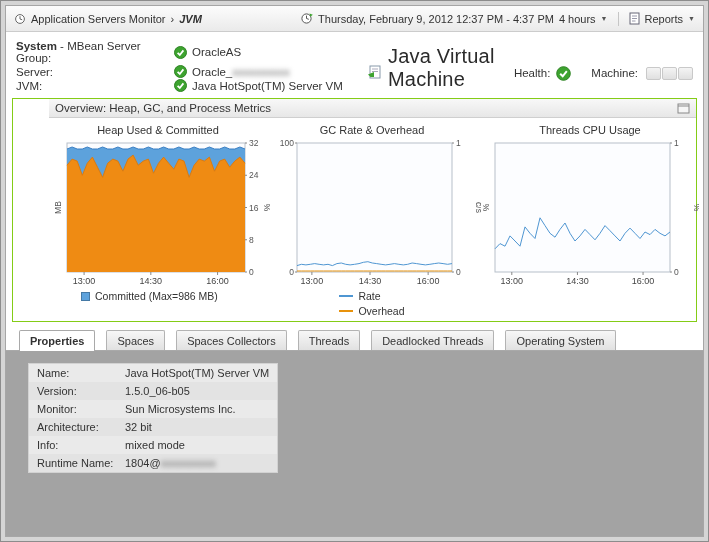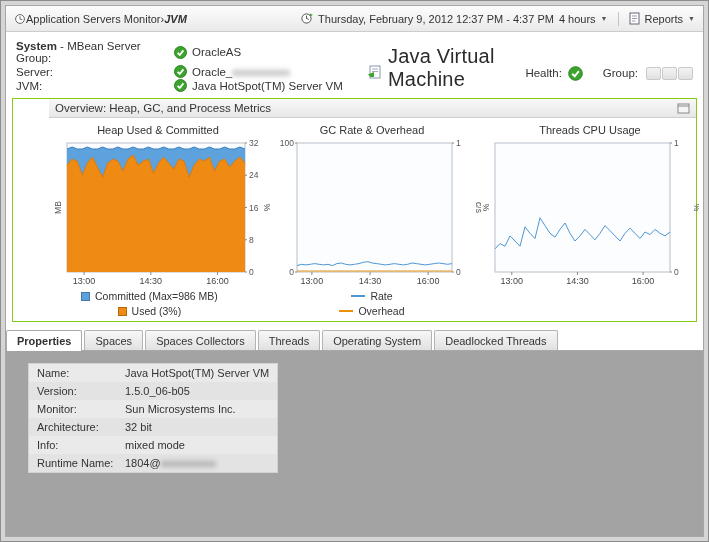--- a/index.html
+++ b/index.html
@@ -4,21 +4,21 @@
 <style>
   * { box-sizing: border-box; }
   body { margin:0; background:#fff; font-family:"Liberation Sans", sans-serif; }
   .frame { width:709px; height:542px; background:#d5d5d5; border:1px solid #8c8c8c; padding:4px; }
   .window { height:100%; background:#fff; border:1px solid #a6a6a6; display:flex; flex-direction:column; overflow:hidden; }
 
   
   .topbar { flex:0 0 26px; display:flex; align-items:center; justify-content:space-between;
             padding:0 8px; background:linear-gradient(#fcfcfc,#eaeaea); border-bottom:1px solid #cccccc;
             font-size:11px; color:#333; }
-  .crumbs { display:flex; align-items:center; }
+  .crumbs { display:flex; align-items:center; gap:5px; }
   .crumb-cur { font-weight:bold;font-style:italic; }
   .topbar-right { display:flex; align-items:center; gap:5px; }
   .caret { font-size:7px; color:#555; }
   .vsep { width:1px; height:14px; background:#c6c6c6; margin:0 5px; }
   .icon { display:inline-flex; align-items:center; }
 
   
   .infobar { flex:0 0 auto; display:flex; padding:8px 10px 4px; }
   .id-grid { display:grid; grid-template-columns:158px 1fr; font-size:11.5px; color:#333; width:372px; align-items:center; }
   .id-label b { font-weight:bold; }
@@ -35,27 +35,27 @@
   .panel-header { display:flex; align-items:center; justify-content:space-between; padding:3px 6px;
                   background:linear-gradient(#f8f8f8,#e7e7e7); border-bottom:1px solid #cfcfcf;
                   font-size:11.5px; color:#333; }
   .charts { display:flex; padding:6px 4px 4px; }
   .chart { width:231px; display:flex; flex-direction:column; align-items:center; }
   .chart-title { font-size:11px; color:#333; margin-bottom:1px; }
   svg text { font-family:"Liberation Sans", sans-serif; }
   .legend { display:flex; flex-direction:column; gap:3px; margin-top:3px; font-size:10.5px; color:#333; }
   .legend--left { align-self:flex-start; margin-left:28px; }
   .legend--center { align-self:center; }
-  .legend-item { display:flex; align-items:center; gap:5px;justify-content:center; }
+  .legend-item { display:flex; align-items:center; gap:5px; }
   .swatch-square { width:9px; height:9px; border:1px solid rgba(0,0,0,.25); }
   .swatch-line { width:14px; height:2px; }
 
   
   .tabs-wrap { flex:1; display:flex; flex-direction:column; margin-top:8px; }
-  .tabs { display:flex; gap:2px; padding-left:0; border-bottom:1px solid #a9a9a9; }
+  .tabs { display:flex; gap:11px; padding-left:13px; border-bottom:1px solid #a9a9a9; }
   .tab { font-size:11px; color:#333; padding:4px 10px 3px; border:1px solid #b3b3b3; border-bottom:none;
          border-radius:2px 2px 0 0; background:linear-gradient(#f7f7f7,#e1e1e1); position:relative; top:0; cursor:default; }
   .tab--active { background:#fff; font-weight:bold; margin-bottom:-1px; padding-bottom:4px; border-color:#a9a9a9; }
   .tab-body { flex:1; background:#a3a3a3; padding:12px 0 0 22px; }
 
   
   .props { display:inline-block; border:1px solid #d2d2d2; font-size:11px; color:#333; }
   .prop-row { display:flex; padding:3px 8px; white-space:nowrap; }
   .prop-row:nth-child(odd) { background:#eaeaea; }
   .prop-row:nth-child(even) { background:#e3e3e3; }
@@ -150,21 +150,21 @@
       <div class="info-right">
         <div class="page-title">Java Virtual Machine</div>
         <div class="health-row">
           <span>Health:</span>
           <span class="icon">
               <svg width="15" height="15">
                 <circle cx="7.5" cy="7.5" r="6.8" fill="#3da32f" stroke="#2e8424"></circle>
                 <polyline points="4.2,7.8 6.7,10.3 10.8,5.2" fill="none" stroke="#fff" stroke-width="2"></polyline>
               </svg>
             </span>
-          <span style="margin-left:14px;">Group:</span>
+          <span style="margin-left:14px;">Machine:</span>
           <span class="alarm-badges">
             <span class="alarm-badge"></span>
             <span class="alarm-badge"></span>
             <span class="alarm-badge"></span>
           </span>
         </div>
       </div>
     </div>
 
     <div class="overview">
@@ -206,24 +206,20 @@
               <polygon points="14.0,12.0 19.1,10.0 24.2,12.0 29.3,12.0 34.3,10.0 39.4,12.0 44.5,12.0 49.6,10.0 54.7,12.0 59.8,12.0 64.9,10.0 69.9,12.0 75.0,12.0 80.1,10.0 85.2,12.0 90.3,12.0 95.4,10.0 100.5,12.0 105.5,12.0 110.6,10.0 115.7,12.0 120.8,12.0 125.9,10.0 131.0,12.0 136.1,12.0 141.1,10.0 146.2,12.0 151.3,12.0 156.4,10.0 161.5,12.0 166.6,12.0 171.7,10.0 176.7,12.0 181.8,12.0 186.9,10.0 192.0,12.0 192,135 14,135" fill="#5da2dc"></polygon>
               <polyline points="14.0,12.0 19.1,10.0 24.2,12.0 29.3,12.0 34.3,10.0 39.4,12.0 44.5,12.0 49.6,10.0 54.7,12.0 59.8,12.0 64.9,10.0 69.9,12.0 75.0,12.0 80.1,10.0 85.2,12.0 90.3,12.0 95.4,10.0 100.5,12.0 105.5,12.0 110.6,10.0 115.7,12.0 120.8,12.0 125.9,10.0 131.0,12.0 136.1,12.0 141.1,10.0 146.2,12.0 151.3,12.0 156.4,10.0 161.5,12.0 166.6,12.0 171.7,10.0 176.7,12.0 181.8,12.0 186.9,10.0 192.0,12.0" fill="none" stroke="#3b7fc4" stroke-width="1"></polyline>
               <polygon points="14.0,28.2 19.1,22.1 24.2,24.1 29.3,38.3 34.3,26.2 39.4,20.1 44.5,30.2 49.6,40.3 54.7,26.2 59.8,22.1 64.9,24.1 69.9,34.2 75.0,22.1 80.1,18.1 85.2,28.2 90.3,24.1 95.4,22.1 100.5,36.2 105.5,26.2 110.6,20.1 115.7,26.2 120.8,32.2 125.9,22.1 131.0,24.1 136.1,40.3 141.1,28.2 146.2,22.1 151.3,24.1 156.4,20.1 161.5,34.2 166.6,24.1 171.7,22.1 176.7,30.2 181.8,24.1 186.9,20.1 192.0,26.2 192,135 14,135" fill="#ef8b13"></polygon>
               <polyline points="14.0,28.2 19.1,22.1 24.2,24.1 29.3,38.3 34.3,26.2 39.4,20.1 44.5,30.2 49.6,40.3 54.7,26.2 59.8,22.1 64.9,24.1 69.9,34.2 75.0,22.1 80.1,18.1 85.2,28.2 90.3,24.1 95.4,22.1 100.5,36.2 105.5,26.2 110.6,20.1 115.7,26.2 120.8,32.2 125.9,22.1 131.0,24.1 136.1,40.3 141.1,28.2 146.2,22.1 151.3,24.1 156.4,20.1 161.5,34.2 166.6,24.1 171.7,22.1 176.7,30.2 181.8,24.1 186.9,20.1 192.0,26.2" fill="none" stroke="#d97b12" stroke-width="1"></polyline>
             </svg>
           <div class="legend legend--left">
             <div class="legend-item">
               <span class="swatch-square" style="background: rgb(93, 162, 220);"></span>
               <span>Committed (Max=986 MB)</span>
             </div>
-            <div class="legend-item">
-              <span class="swatch-square" style="background: rgb(239, 139, 19);"></span>
-              <span>Used (3%)</span>
-            </div>
           </div>
         </div>
 
         <div class="chart">
           <div class="chart-title">GC Rate &amp; Overhead</div>
           <svg width="218" height="150" viewBox="0 0 218 150">
               <rect x="34" y="6" width="155" height="129" fill="#fcfdff" stroke="#b7bfc9"></rect>
               <line x1="32" y1="6" x2="34" y2="6" stroke="#888"></line>
               <text x="31" y="9" text-anchor="end" font-size="8.5" fill="#555">100</text>
               <line x1="32" y1="135" x2="34" y2="135" stroke="#888"></line>
@@ -277,22 +273,22 @@
 
       </div>
     </div>
 
     <div class="tabs-wrap">
       <div class="tabs">
         <div class="tab tab--active">Properties</div>
         <div class="tab">Spaces</div>
         <div class="tab">Spaces Collectors</div>
         <div class="tab">Threads</div>
+        <div class="tab">Deadlocked Threads</div>
         <div class="tab">Operating System</div>
-        <div class="tab">Deadlocked Threads</div>
       </div>
       <div class="tab-body">
         <div class="props">
           <div class="prop-row">
             <span class="prop-label">Name:</span>
             <span class="prop-value">Java HotSpot(TM) Server VM</span>
           </div>
           <div class="prop-row">
             <span class="prop-label">Version:</span>
             <span class="prop-value">1.5.0_06-b05</span>

